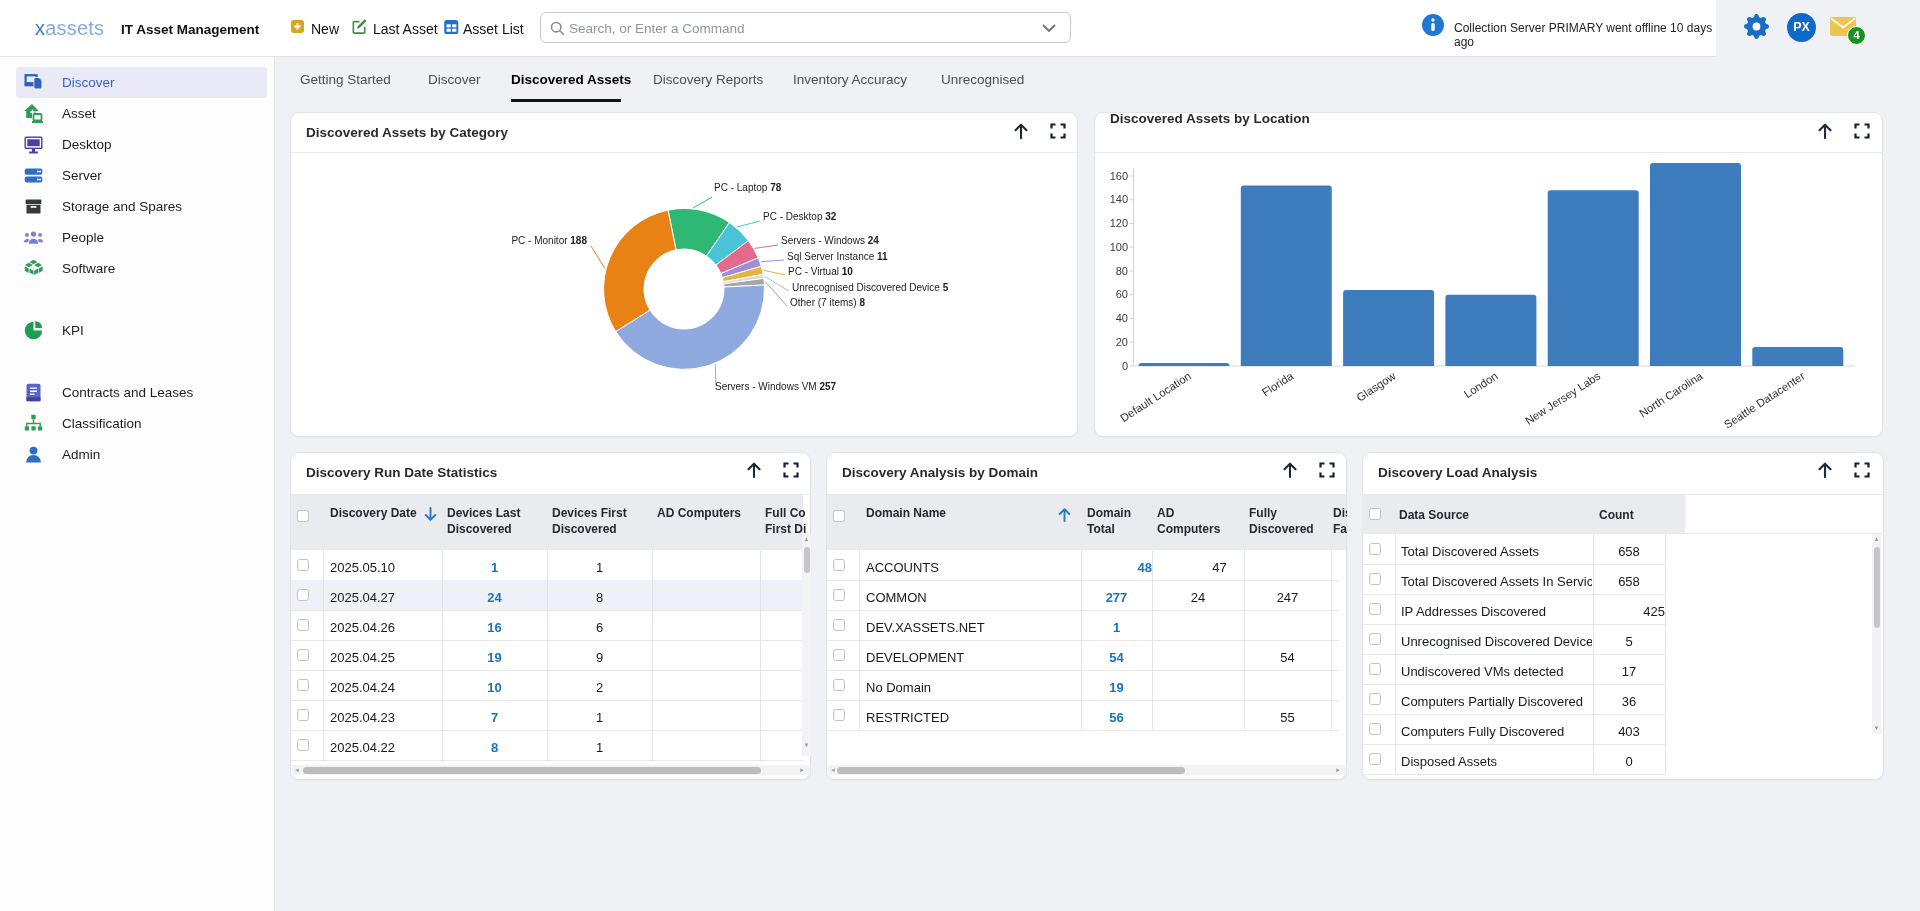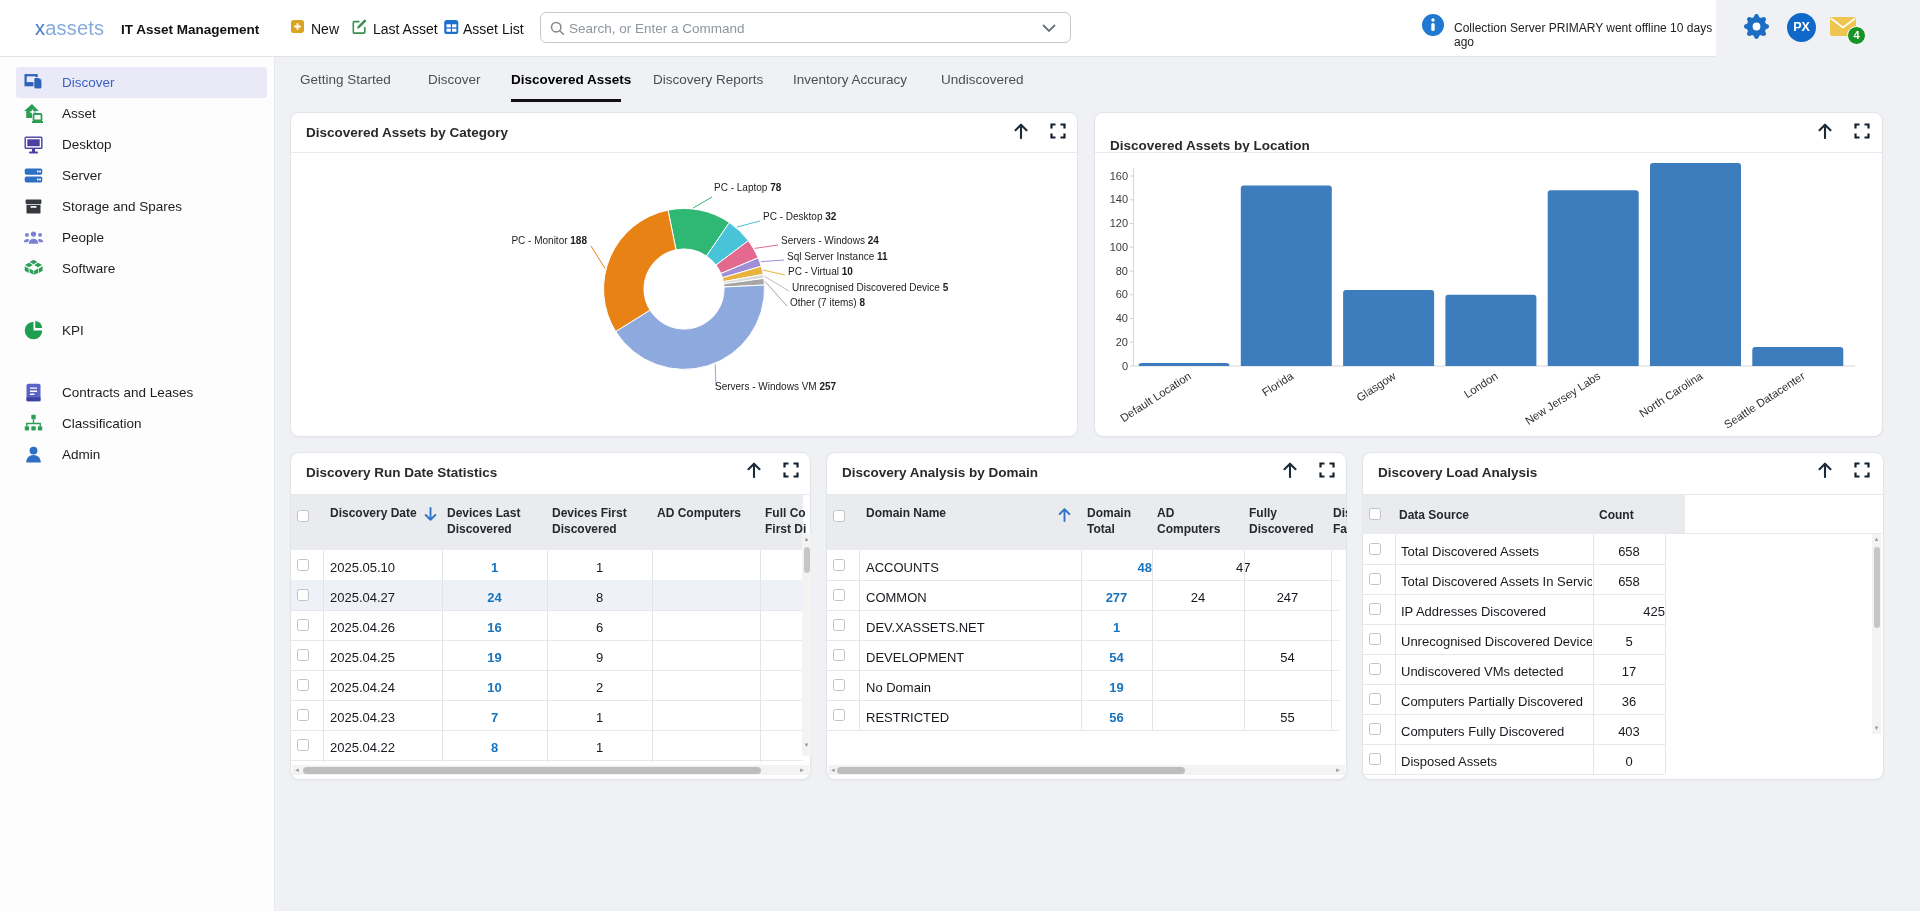--- a/index.html
+++ b/index.html
@@ -213,30 +213,30 @@
         </svg>
       </span>
       <span class="slb">Admin</span>
     </div>
 </div>
 <div class="tab" style="left:300px">Getting Started</div>
 <div class="tab" style="left:428px">Discover</div>
 <div class="tab active" style="left:511px">Discovered Assets</div>
 <div class="tab" style="left:653px">Discovery Reports</div>
 <div class="tab" style="left:793px">Inventory Accuracy</div>
-<div class="tab" style="left:941px">Undiscovered</div>
+<div class="tab" style="left:941px">Unrecognised</div>
 <div style="position:absolute;left:511px;top:99px;width:110px;height:3px;background:#111"></div>
 
 <div class="card" style="left:290px;top:112px;width:788px;height:325px"></div>
 <div class="card" style="left:1094px;top:112px;width:789px;height:325px"></div>
 <div class="card" style="left:290px;top:452px;width:521px;height:328px"></div>
 <div class="card" style="left:826px;top:452px;width:521px;height:328px"></div>
 <div class="card" style="left:1362px;top:452px;width:522px;height:328px"></div>
 <div class="ctitle" style="left:306px;top:125px">Discovered Assets by Category</div>
-<div class="ctitle" style="left:1110px;top:138px">Discovered Assets by Location</div>
+<div class="ctitle" style="left:1110px;top:111px">Discovered Assets by Location</div>
 <div class="ctitle" style="left:306px;top:465px">Discovery Run Date Statistics</div>
 <div class="ctitle" style="left:842px;top:465px">Discovery Analysis by Domain</div>
 <div class="ctitle" style="left:1378px;top:465px">Discovery Load Analysis</div>
 <div class="chdr" style="left:291px;top:152px;width:786px"></div>
 <div class="chdr" style="left:1095px;top:152px;width:787px"></div>
 <div class="chdr" style="left:291px;top:494px;width:519px"></div>
 <div class="chdr" style="left:827px;top:494px;width:519px"></div>
 <div class="chdr" style="left:1363px;top:494px;width:520px"></div>
 <svg style="position:absolute;left:1014px;top:123px" width="14" height="16" viewBox="0 0 14 16">
     <path d="M7 15V2.6M1.5 7.2 7 1.7l5.5 5.5" stroke="#1b2b3a" stroke-width="2.1" fill="none" stroke-linecap="round" stroke-linejoin="round"></path>
@@ -399,21 +399,21 @@
     <path d="M6.5 14V3M1.7 7 6.5 2.2 11.3 7" stroke="#2e75c8" stroke-width="1.9" fill="none" stroke-linecap="round" stroke-linejoin="round"></path>
   </svg>
 <div class="th" style="left:1087px;top:505px">Domain<br>Total</div>
 <div class="th" style="left:1157px;top:505px">AD<br>Computers</div>
 <div class="th" style="left:1249px;top:505px">Fully<br>Discovered</div>
 <div class="th" style="left:1333px;top:505px;width:14px;overflow:hidden">Dis<br>Fail</div>
 <div class="cb" style="left:832.5px;top:559px"></div>
 <div class="td" style="left:866px;top:560px">ACCOUNTS</div>
 <div class="td lnk" style="left:1081px;top:560px;width:71px;text-align:right">48</div>
 <div class="td" style="left:1152px;top:560px;width:92px;text-align:center"></div>
-<div class="td" style="left:1236px;top:560px;width:87px;text-align:left">47</div>
+<div class="td" style="left:1176px;top:560px;width:87px;text-align:center">47</div>
 <div class="rline" style="left:827px;top:580px;width:512px"></div>
 <div class="cb" style="left:832.5px;top:589px"></div>
 <div class="td" style="left:866px;top:590px">COMMON</div>
 <div class="td lnk" style="left:1081px;top:590px;width:71px;text-align:center">277</div>
 <div class="td" style="left:1152px;top:590px;width:92px;text-align:center">24</div>
 <div class="td" style="left:1244px;top:590px;width:87px;text-align:center">247</div>
 <div class="rline" style="left:827px;top:610px;width:512px"></div>
 <div class="cb" style="left:832.5px;top:619px"></div>
 <div class="td" style="left:866px;top:620px">DEV.XASSETS.NET</div>
 <div class="td lnk" style="left:1081px;top:620px;width:71px;text-align:center">1</div>

